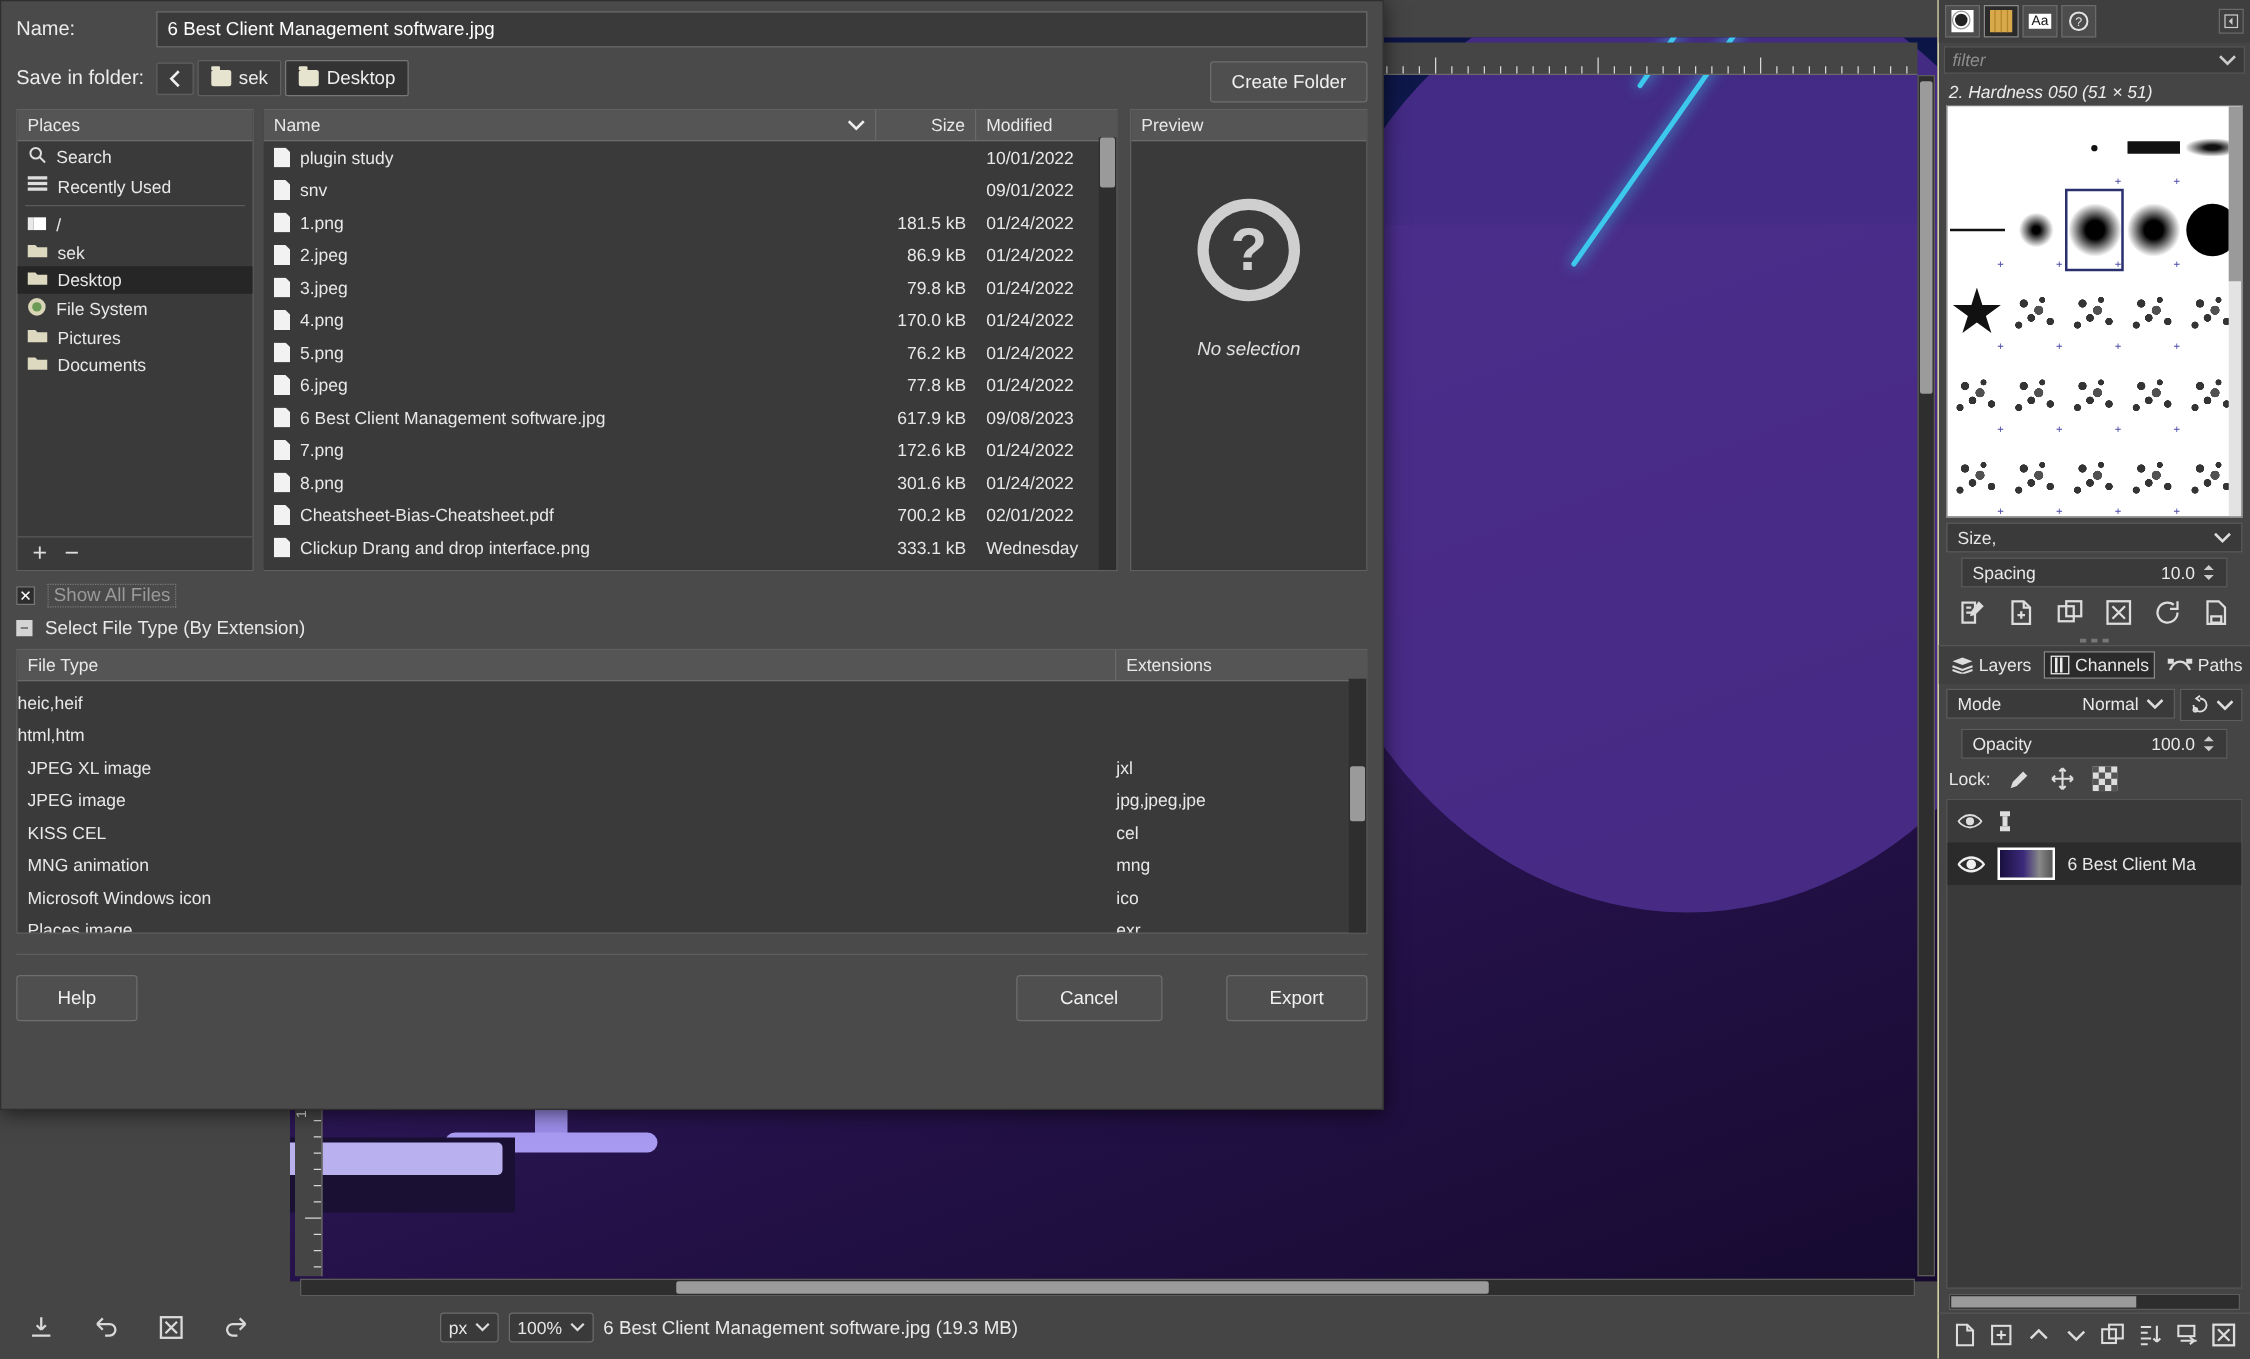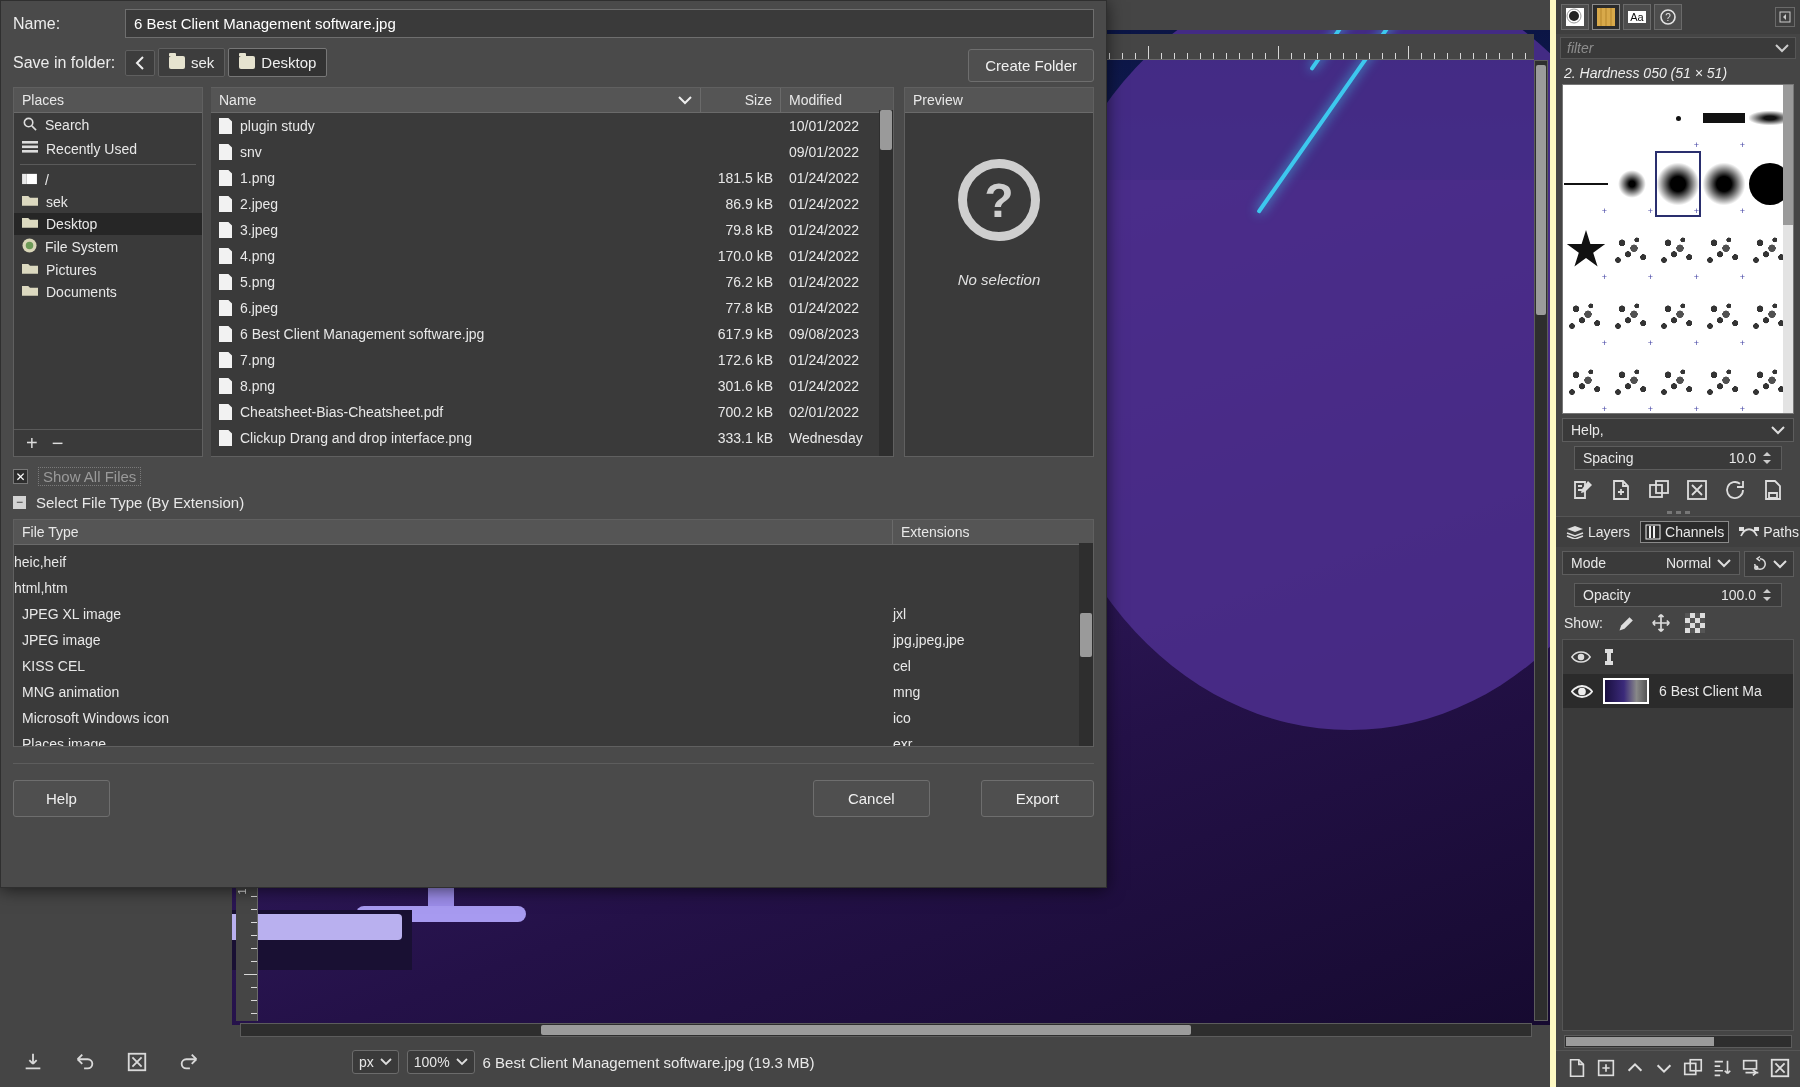--- a/index.html
+++ b/index.html
@@ -66,21 +66,21 @@
   .sb-icon{width:22px;height:22px;color:#d9d9d9;}
   .statusbar .sb-main{flex:1;display:flex;align-items:center;gap:8px;padding-left:120px;}
   .combo{background:#3a3a3a;border:1px solid #6b6b6b;border-radius:3px;
      padding:3px 6px;display:flex;align-items:center;gap:6px;font-size:14px;color:#e6e6e6;}
   .sb-text{font-size:15px;color:#e9e9e9;}
 
   .leftpanel{position:absolute;left:0;top:0;width:232px;bottom:50px;background:#454545;}
 
   
   .dock{position:absolute;right:0;top:0;width:250px;bottom:0;background:#454545;
-     border-left:6px solid #fef9c3;display:flex;flex-direction:column;}
+     border-left:1px solid #fef9c3;display:flex;flex-direction:column;}
   .dock-tabbar{display:flex;align-items:center;gap:3px;padding:4px 5px;background:#3f3f3f;}
   .dock-tab{width:28px;height:26px;border:1px solid #6a6a6a;background:#4d4d4d;
      display:flex;align-items:center;justify-content:center;font-size:12px;color:#e4e4e4;}
   .dock-tab.active{background:#2b2b2b;border-color:#8a8a8a;}
   .dock-menu-btn{margin-left:auto;width:20px;height:20px;border:1px solid #6a6a6a;
      display:flex;align-items:center;justify-content:center;font-size:11px;color:#ddd;}
   .filter-row{display:flex;align-items:center;background:#3a3a3a;border:1px solid #565656;
      margin:3px 4px;padding:2px 6px;}
   .filter-row .ph{color:#8d8d8d;font-style:italic;font-size:14px;flex:1;}
   .brush-title{font-style:italic;font-size:14px;padding:3px 8px;color:#ececec;}
@@ -620,21 +620,21 @@
             <span style="width:40px;height:36px;opacity:.85;background:radial-gradient(circle at 25% 30%,#111 8%,transparent 9%),radial-gradient(circle at 62% 22%,#111 6%,transparent 7%),radial-gradient(circle at 40% 62%,#111 9%,transparent 10%),radial-gradient(circle at 78% 70%,#111 7%,transparent 8%),radial-gradient(circle at 15% 78%,#111 6%,transparent 7%),radial-gradient(circle at 55% 45%,#333 12%,transparent 13%)"></span>
             <span class="bplus">+</span>
           </div>
         </div>
       <div class="brush-scroll">
           <div class="t"></div>
         </div>
     </div>
 
     <div class="row-combo">
-      <span class="lbl">Help,</span>
+      <span class="lbl">Size,</span>
       <svg width="14" height="9" viewBox="0 0 14 9">
           <path d="M1 1l6 6 6-6" stroke="#ddd" stroke-width="2" fill="none"></path>
         </svg>
     </div>
     <div class="row-spin">
       <span class="lbl">Spacing</span>
       <span>10.0</span>
       <svg width="12" height="14" viewBox="0 0 12 14" style="margin-left:5px">
           <path d="M6 1l4 4H2zM6 13l4-4H2z" fill="#ccc"></path>
         </svg>
@@ -724,21 +724,21 @@
 
     <div class="row-spin">
       <span class="lbl">Opacity</span>
       <span>100.0</span>
       <svg width="12" height="14" viewBox="0 0 12 14" style="margin-left:5px">
           <path d="M6 1l4 4H2zM6 13l4-4H2z" fill="#ccc"></path>
         </svg>
     </div>
 
     <div class="lock-row">
-      <span>Show:</span>
+      <span>Lock:</span>
       <svg width="20" height="20" viewBox="0 0 24 24" fill="#ddd">
           <path d="M3 21l2-6 10-10 4 4-10 10z"></path>
         </svg>
       <svg width="20" height="20" viewBox="0 0 24 24" fill="none" stroke="#ddd" stroke-width="2">
           <path d="M12 2v20M2 12h20M12 2l-3 3M12 2l3 3M12 22l-3-3M12 22l3-3M2 12l3-3M2 12l3 3M22 12l-3-3M22 12l-3 3"></path>
         </svg>
       <svg width="20" height="20" viewBox="0 0 24 24">
           <rect width="24" height="24" fill="#ddd"></rect>
           <path d="M0 0h6v6H0zM12 0h6v6h-6zM6 6h6v6H6zM18 6h6v6h-6zM0 12h6v6H0zM12 12h6v6h-6zM6 18h6v6H6zM18 18h6v6h-6z" fill="#555"></path>
         </svg>

